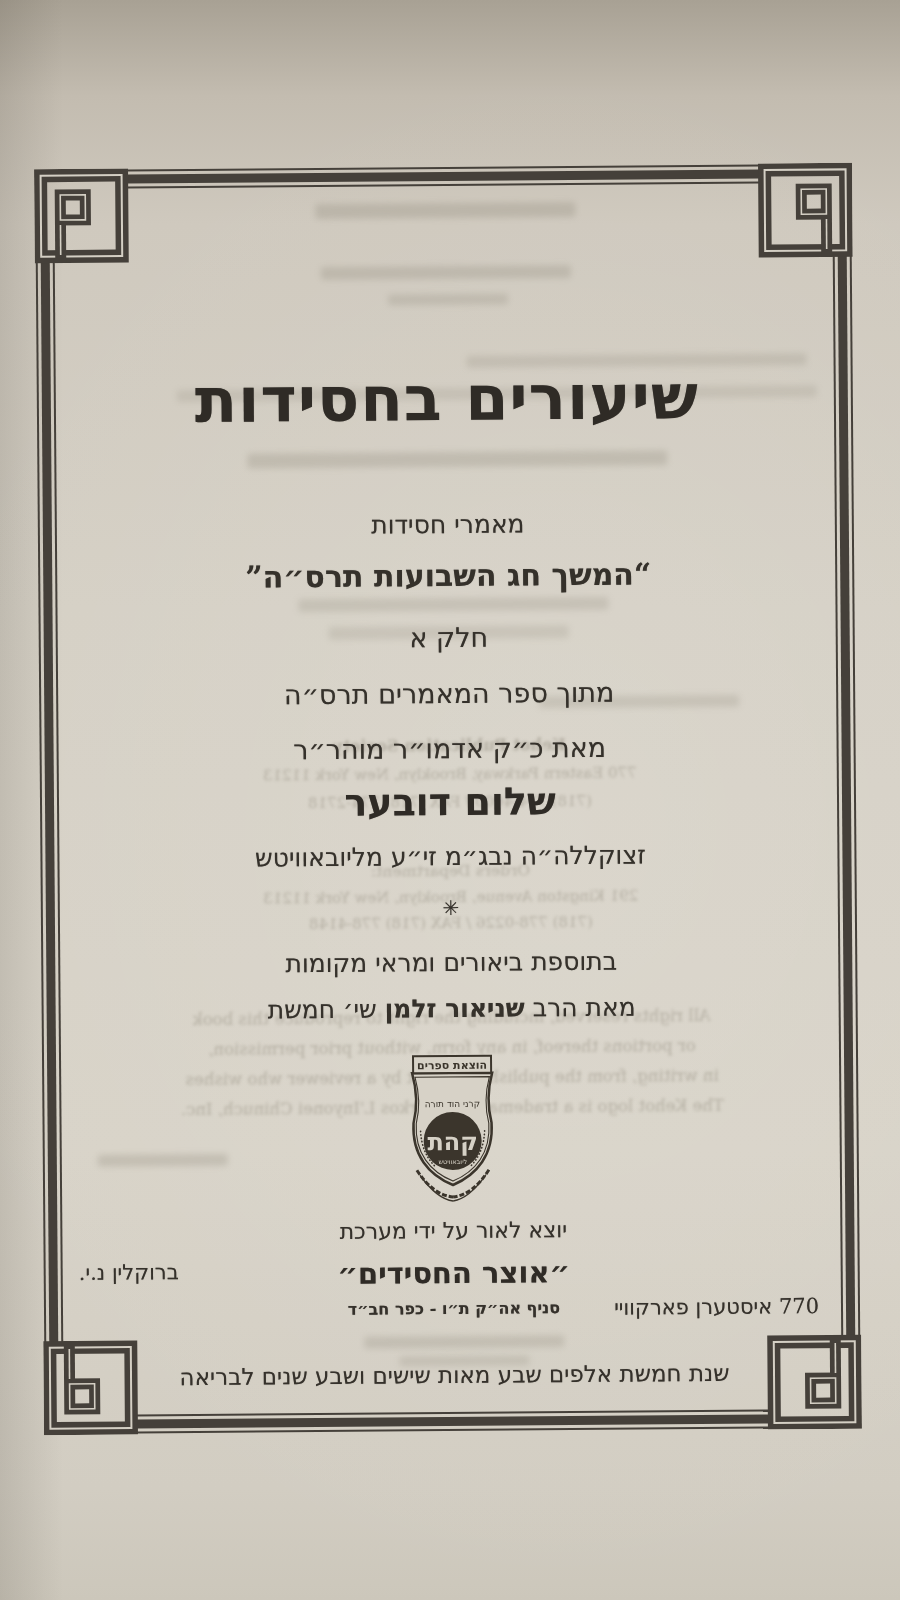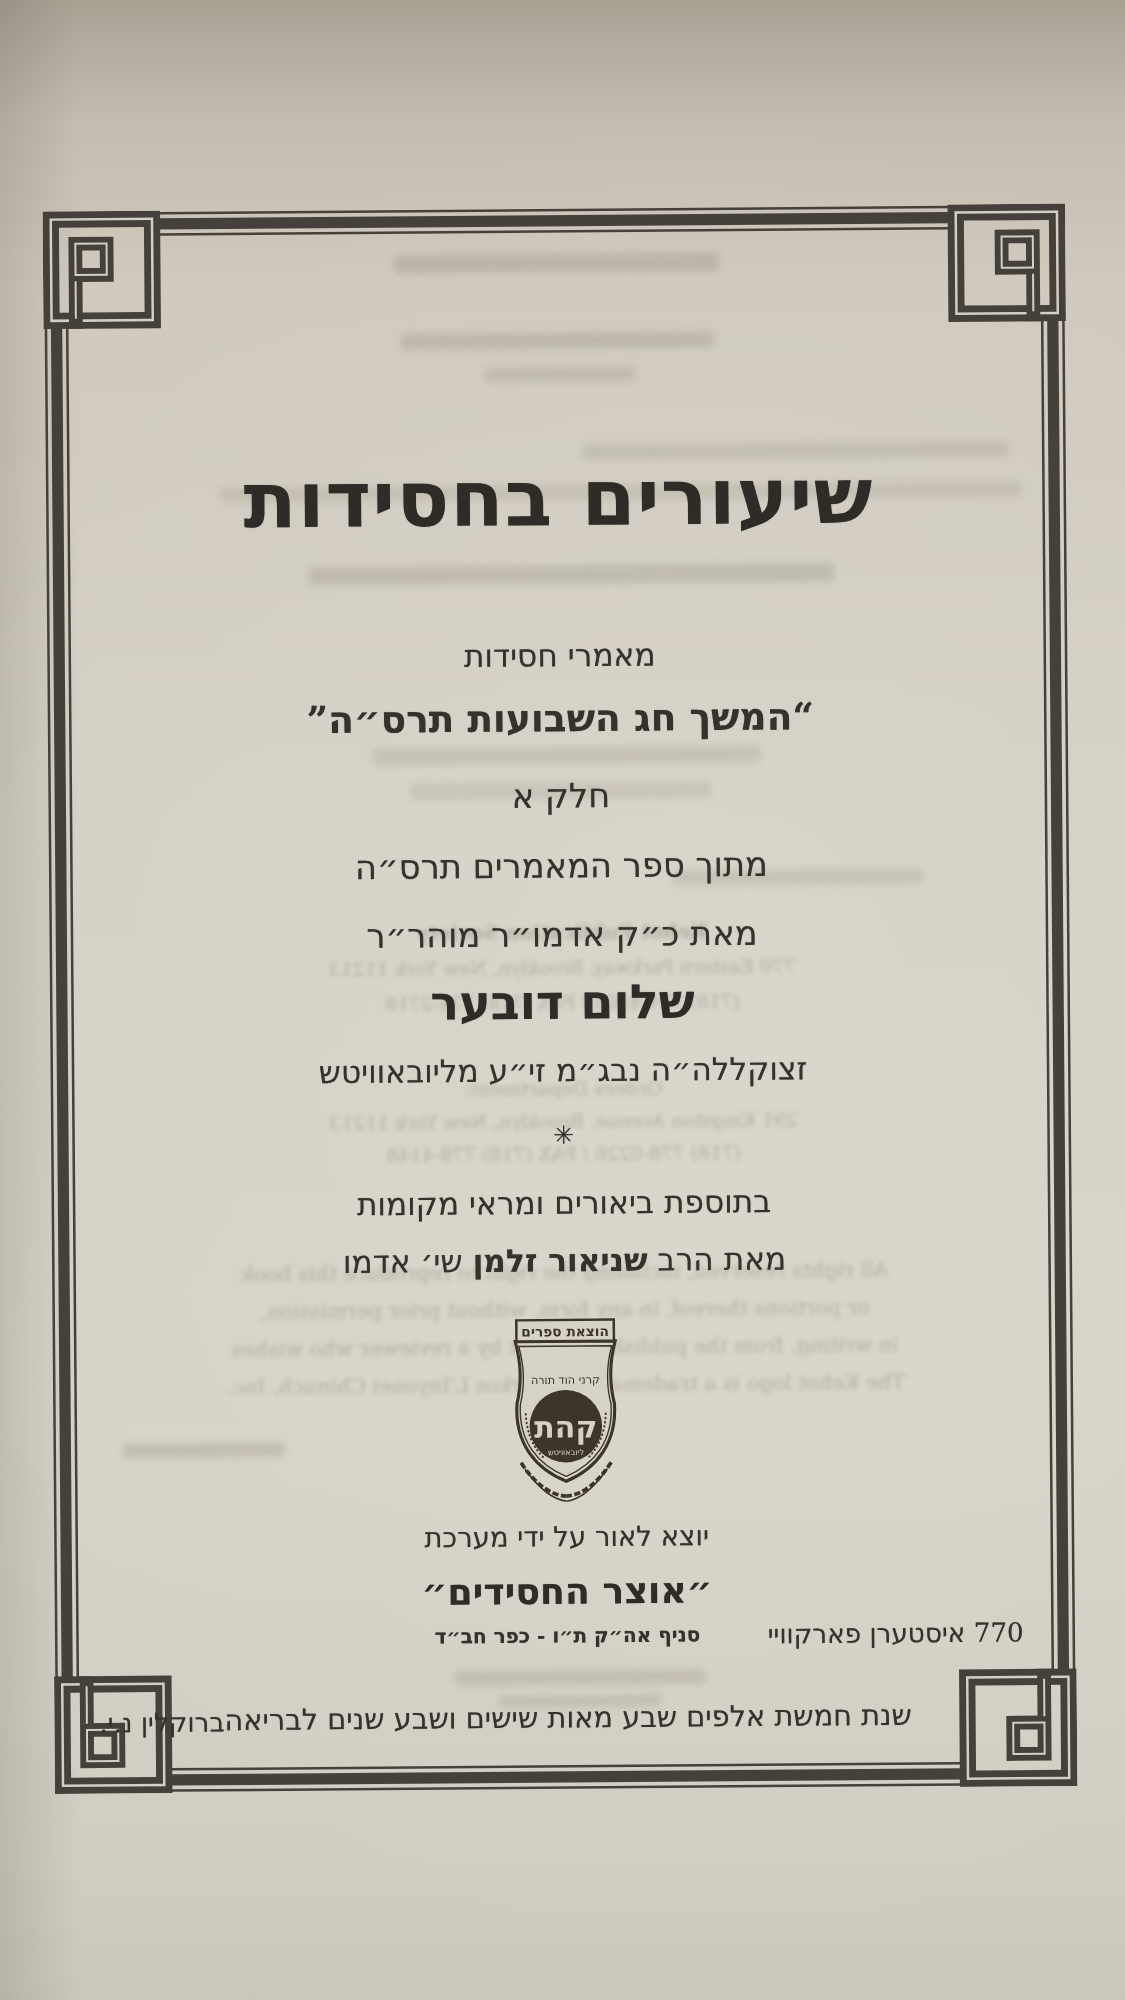--- a/index.html
+++ b/index.html
@@ -147,21 +147,21 @@
 
   <div class="line" style="top:842px;font-size:25px;">זצוקללה״ה נבג״מ זי״ע מליובאוויטש</div>
 
   <div class="line" style="top:896px;font-size:20px;">✳</div>
 
   <div class="line" style="top:948px;font-size:25px;">בתוספת ביאורים ומראי מקומות</div>
 
   <div class="line" style="top:994px;font-size:25px;">
     <span>מאת הרב</span>
     <span class="bold">שניאור זלמן</span>
-    <span>שי׳ אדמו</span>
+    <span>שי׳ חמשת</span>
   </div>
 
   <svg id="logo" width="128" height="152" viewBox="0 0 128 152">
     <path d="M24,20 C30,42 28,58 25,70 C23,102 40,122 64,132 C88,122 105,102 103,70 C100,58 98,42 104,20 Z" fill="#d7d2c7" stroke="#3b352c" stroke-width="2.5"></path>
     <path class="lg-line" d="M24,20 C30,42 28,58 25,70 C23,102 40,122 64,132 C88,122 105,102 103,70 C100,58 98,42 104,20 Z" transform="translate(64,76) scale(0.93) translate(-64,-76)" stroke-width="1.2"></path>
     <rect x="25" y="3" width="78" height="17" fill="#d7d2c7" stroke="#3b352c" stroke-width="2"></rect>
     <text class="lg-text" x="64" y="16" text-anchor="middle" font-size="11" font-weight="bold" direction="rtl">הוצאת ספרים</text>
     <text class="lg-text" x="64" y="54" text-anchor="middle" font-size="9" direction="rtl">קרני הוד תורה</text>
     <circle cx="64" cy="88" r="29" fill="#3b352c"></circle>
     <text class="lg-light" x="64" y="97" text-anchor="middle" font-size="24" font-weight="bold" direction="rtl">קהת</text>
@@ -173,19 +173,19 @@
     <path class="lg-wreath2" d="M31,122 Q48,146 64,148"></path>
     <path class="lg-wreath2" d="M97,122 Q80,146 64,148"></path>
   </svg>
 
   <div class="line" style="top:1218px;font-size:22px;">יוצא לאור על ידי מערכת</div>
 
   <div class="line bold" style="top:1256px;font-size:29px;color:#2f2b26;">״אוצר החסידים״</div>
 
   <div class="line bold" style="top:1299px;font-size:16px;">סניף אה״ק ת״ו - כפר חב״ד</div>
 
-  <div class="line" style="top:1364px;left:75px;right:auto;font-size:21px;">ברוקלין נ.י.</div>
+  <div class="line" style="top:1258px;left:75px;right:auto;font-size:21px;">ברוקלין נ.י.</div>
 
   <div class="line" style="top:1297px;left:auto;right:85px;font-size:21px;">770 איסטערן פארקוויי</div>
 
   <div class="line" style="top:1362px;font-size:23px;">שנת חמשת אלפים שבע מאות שישים ושבע שנים לבריאה</div>
 
 </div>
 
 </body></html>

